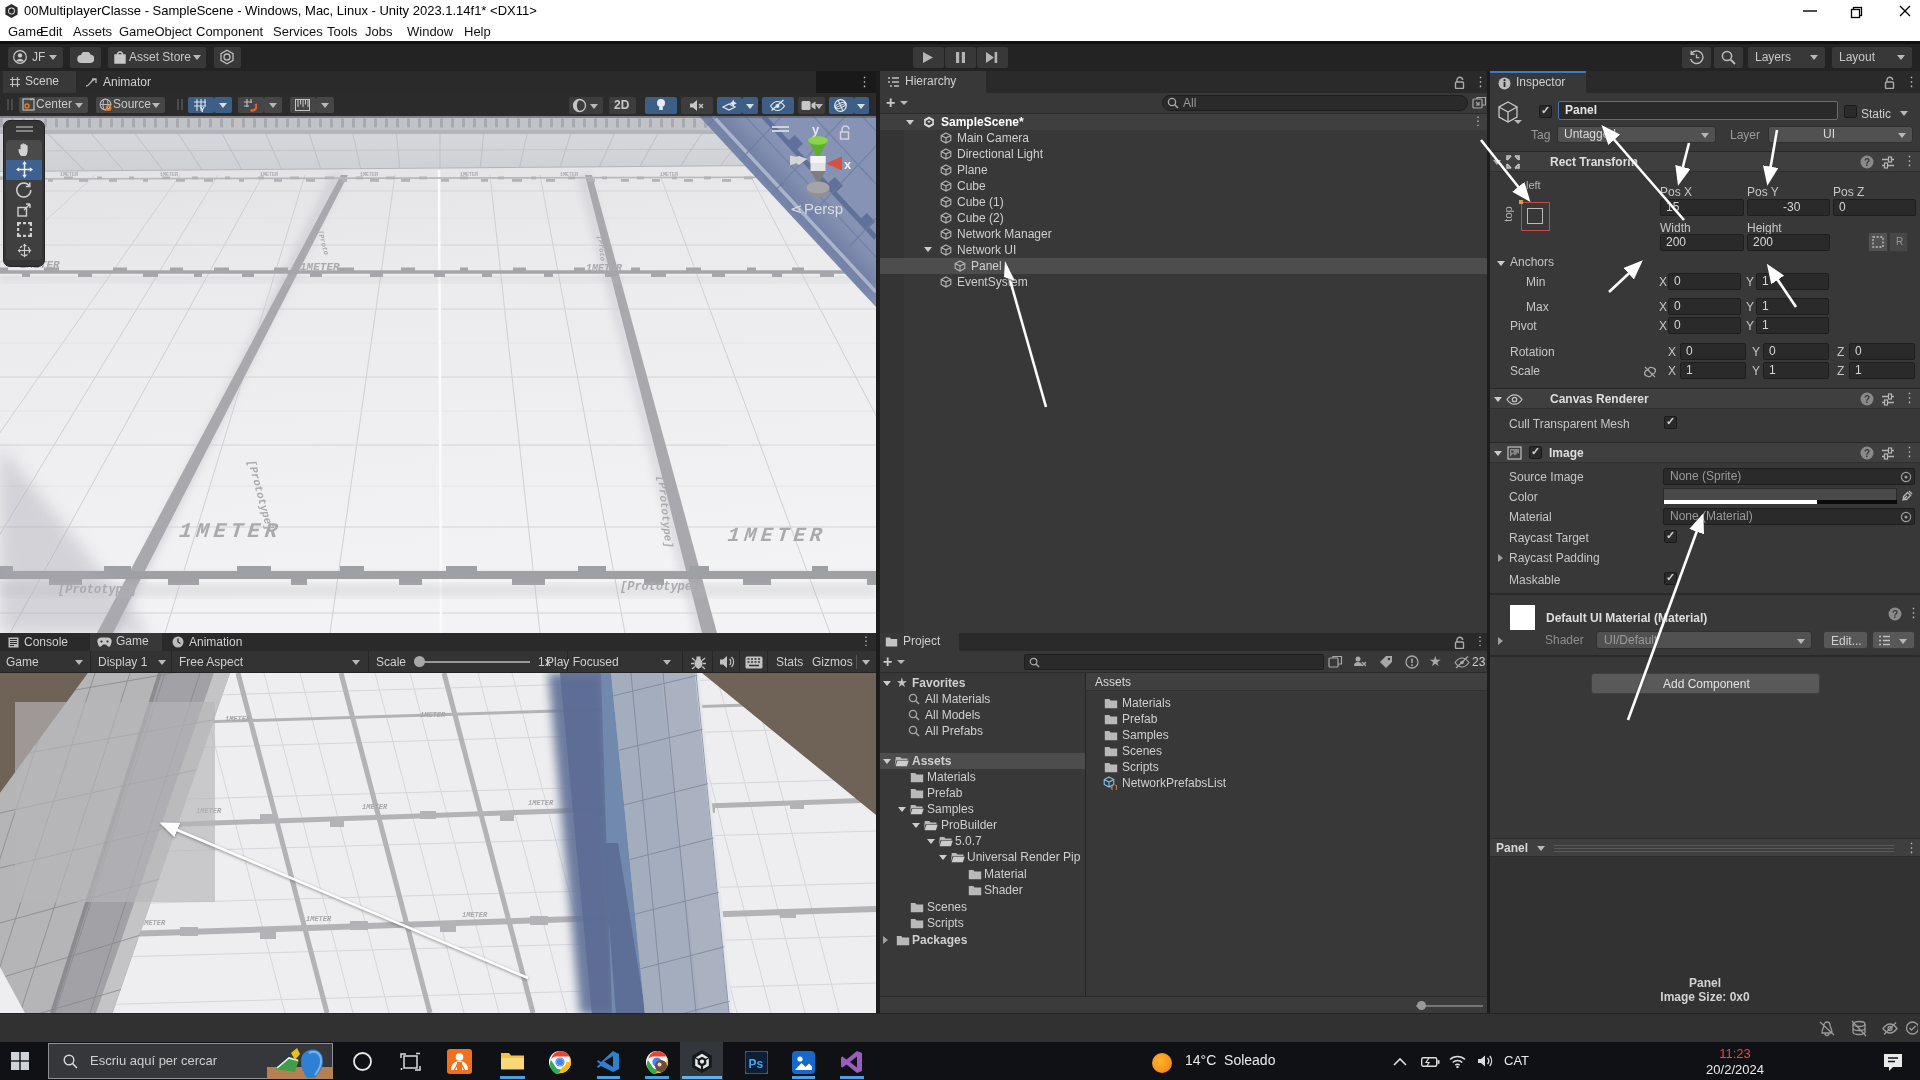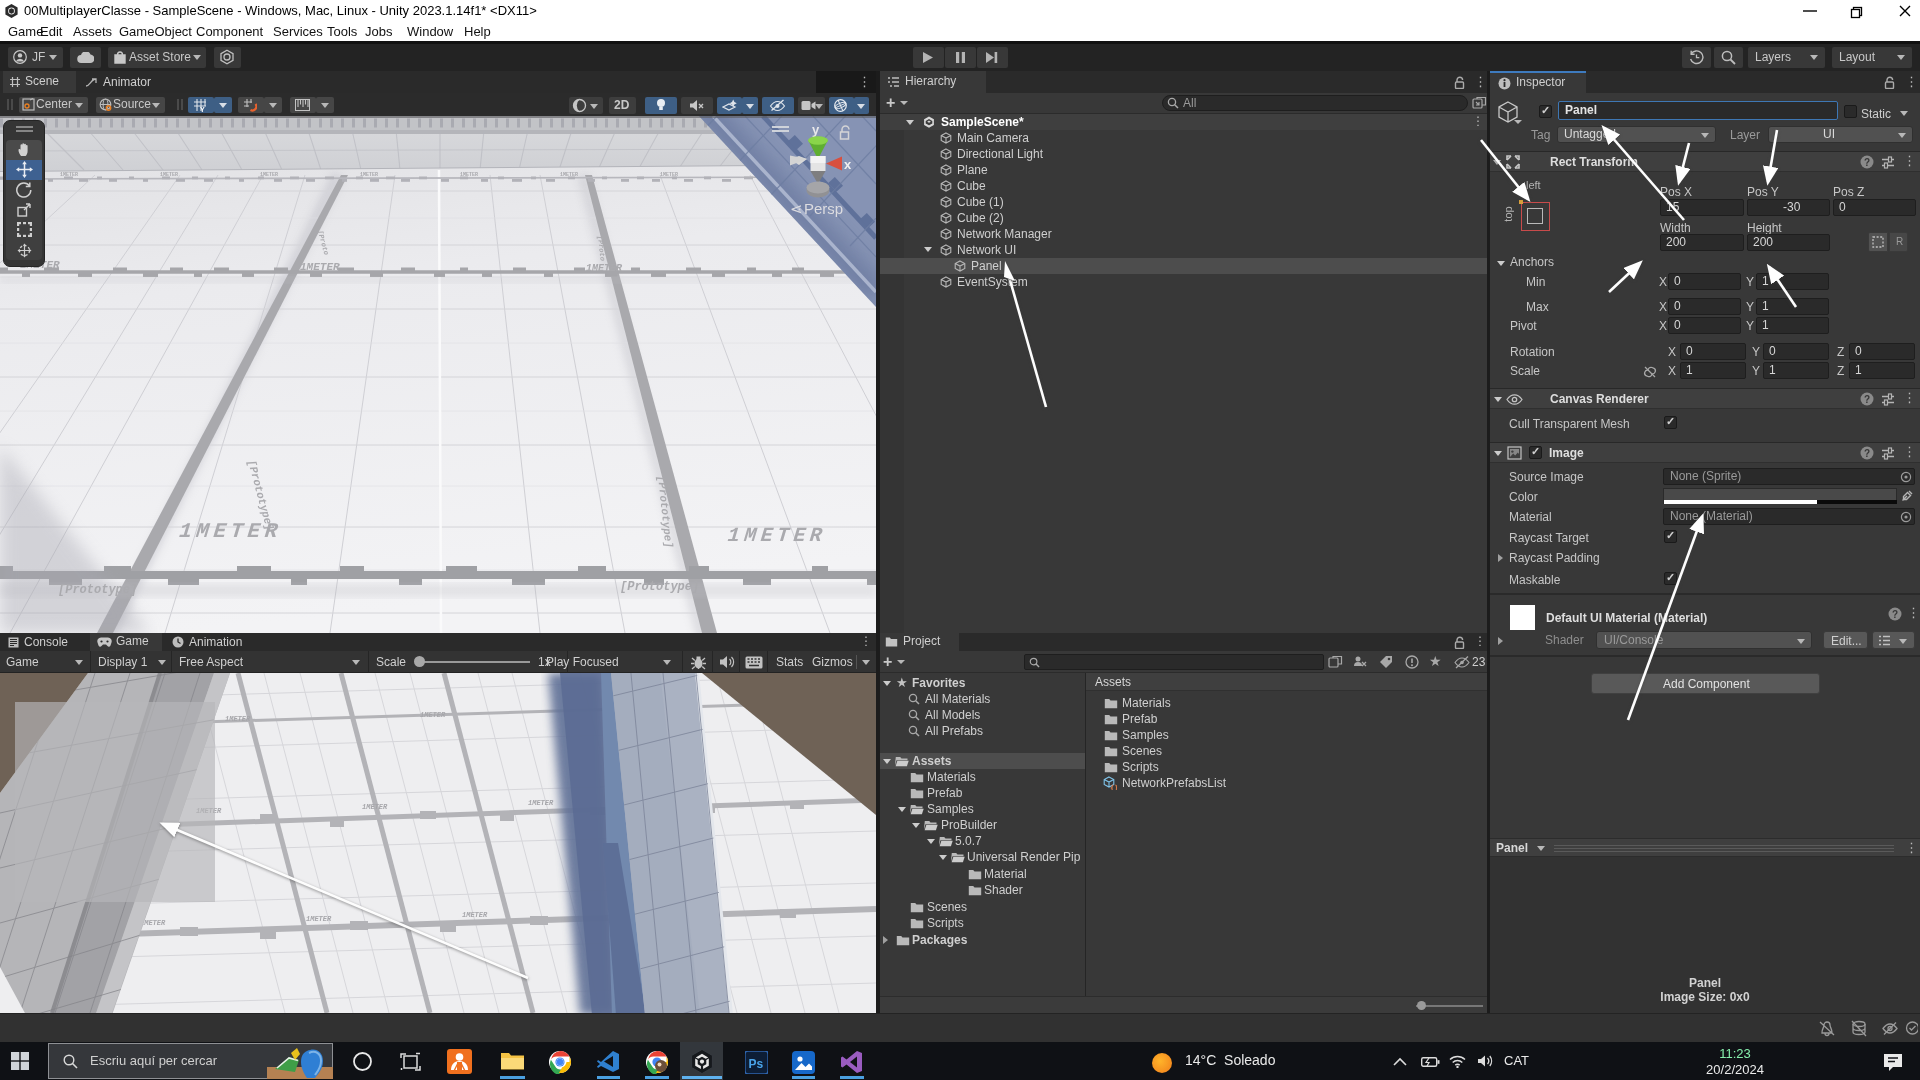--- a/index.html
+++ b/index.html
@@ -1270,21 +1270,21 @@
     <span class="txt b" style="position:absolute;left:1546px;top:605px;color:#dedede;"></span>
     <span class="abs txt b" style="left:56px;top:539px;color:#dedede;">Default UI Material (Material)</span>
     <svg width="14" height="14" style="position:absolute;left:398px;top:536px" viewBox="0 0 14 14">
         <circle cx="7" cy="7" r="6.5" fill="#8a8a8a"></circle>
         <text x="4" y="11" font-size="10" font-weight="bold" fill="#383838">?</text>
       </svg>
     <div class="abs" style="left:417px;top:534px;color:#bbb;font-size:13px;">⋮</div>
     <div class="caretr" style="left:8px;top:566px;"></div>
     <span class="rowlab dim" style="left:55px;top:562px;color:#8e8e8e;">Shader</span>
     <div class="drop" style="left:106px;top:560px;width:216px;height:18px;">
-        <span class="dim" style="position:absolute;left:7px;top:1px;">UI/Console</span>
+        <span class="dim" style="position:absolute;left:7px;top:1px;">UI/Default</span>
         <div class="caret" style="left:200px;top:7px;"></div>
       </div>
     <div class="abs" style="left:333px;top:560px;width:45px;height:18px;background:#585858;border:1px solid #3a3a3a;border-radius:3px;">
         <span class="txt" style="position:absolute;left:7px;top:1px;">Edit...</span>
       </div>
     <div class="abs" style="left:382px;top:560px;width:43px;height:18px;background:#585858;border:1px solid #3a3a3a;border-radius:3px;">
       <svg width="13" height="11" style="position:absolute;left:5px;top:3px" viewBox="0 0 13 11">
           <path d="M1 1.5h2M5 1.5h7M1 5.5h2M5 5.5h7M1 9.5h2M5 9.5h7" stroke="#c0c0c0" stroke-width="1.3"></path>
         </svg>
       <div class="caret" style="left:26px;top:7px;"></div>
@@ -1441,21 +1441,21 @@
           <path d="M3.7 7.5 a7 7 0 0 1 9.6 0"></path>
           <path d="M6.3 10.2 a3.5 3.5 0 0 1 4.4 0"></path>
         </g>
         <circle cx="8.5" cy="12" r="1.2" fill="#dcdcdc"></circle>
       </svg>
     <svg width="17" height="14" style="position:absolute;left:1477px;top:12px" viewBox="0 0 17 14">
         <path d="M1 5 h3 l4 -3.5 v11 l-4 -3.5 h-3 Z" fill="#dcdcdc"></path>
         <path d="M10.5 4 a4.5 4.5 0 0 1 0 6 M12.8 2 a8 8 0 0 1 0 10" stroke="#dcdcdc" stroke-width="1.3" fill="none"></path>
       </svg>
     <span class="abs" style="left:1504px;top:11px;color:#eaeaea;font-size:13px;">CAT</span>
-    <span class="abs" style="left:1700px;top:4px;width:70px;text-align:center;color:#86efac;font-size:13px;">11:23</span>
+    <span class="abs" style="left:1700px;top:4px;width:70px;text-align:center;color:#ef4444;font-size:13px;">11:23</span>
     <span class="abs" style="left:1680px;top:20px;width:110px;text-align:center;color:#eaeaea;font-size:13px;">20/2/2024</span>
     <svg width="22" height="20" style="position:absolute;left:1882px;top:10px" viewBox="0 0 22 20">
         <path d="M2 2 h18 v13 h-9 l-4 4 v-4 h-5 Z" fill="#eaeaea"></path>
         <path d="M6 6 h10 M6 9.5 h7" stroke="#0f1115" stroke-width="1.4"></path>
       </svg>
   </div>
   <svg class="abs" id="arrows" width="1920" height="1080" style="left:0;top:0;pointer-events:none;">
     <defs>
       <marker id="ah" markerWidth="7.5" markerHeight="6" refX="6" refY="3" orient="auto">
           <path d="M0 0 L7.5 3 L0 6 Z" fill="#fefefe"></path>

